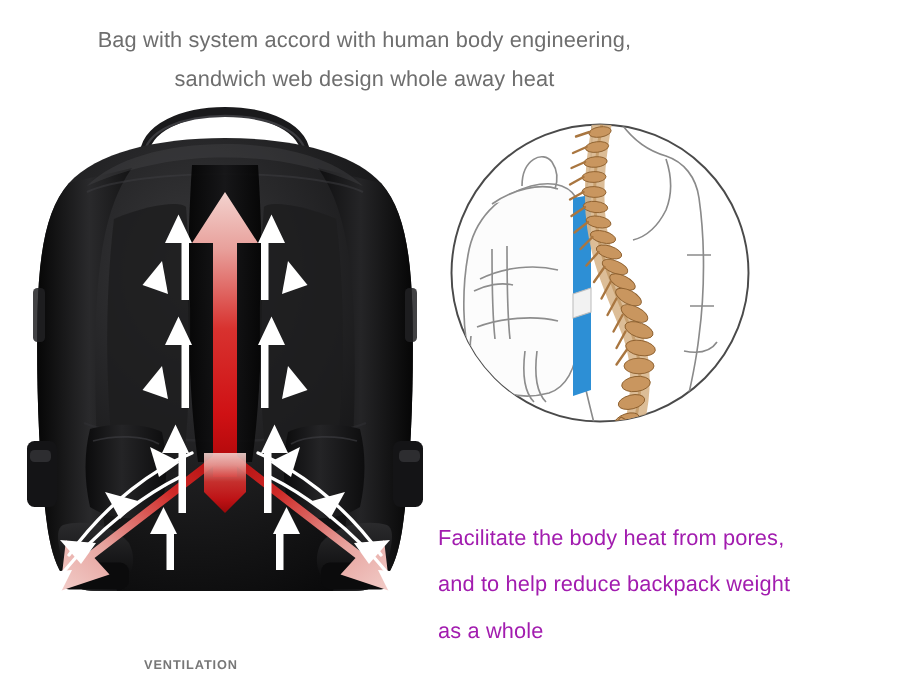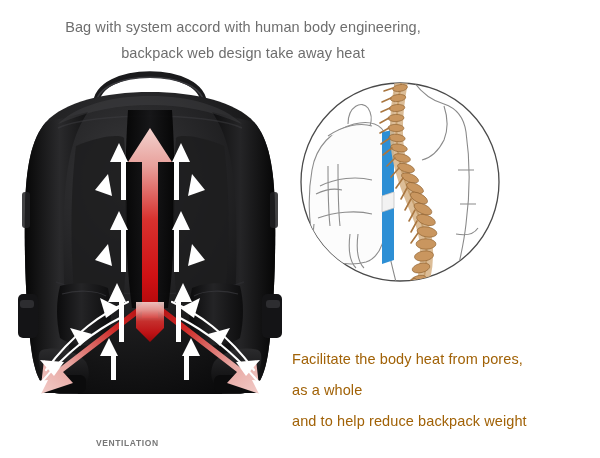--- a/index.html
+++ b/index.html
@@ -21,21 +21,21 @@
     font-size:14.5px;
     line-height:26px;
     letter-spacing:.1px;
   }
   .headline .l2{display:block;}
 
   
   .right-copy{
     position:absolute;
     left:292px;top:344px;width:300px;
-    color:#a16207;
+    color:#a21caf;
     font-size:14.5px;
     line-height:31px;
     letter-spacing:.1px;
   }
   .right-copy span{display:block;}
 
   
   .ventilation{
     position:absolute;
     left:96px;top:438px;
@@ -50,21 +50,21 @@
   .spine-art{position:absolute;left:298px;top:74px;width:206px;height:216px;}
   svg{display:block;overflow:visible;}
 </style>
 </head>
 <body>
 
 <div class="stage">
 
   <div class="headline">
     <span class="l1">Bag with system accord with human body engineering,</span>
-    <span class="l2">backpack web design take away heat</span>
+    <span class="l2">sandwich web design whole away heat</span>
   </div>
 
   <div class="bag-art">
     <svg width="300" height="360" viewBox="0 0 300 360">
       <defs>
         <linearGradient id="gMain" x1="0" y1="1" x2="0" y2="0">
           <stop offset="0%" stop-color="#a80608"></stop>
           <stop offset="22%" stop-color="#cf1114"></stop>
           <stop offset="52%" stop-color="#d8322f"></stop>
           <stop offset="80%" stop-color="#e8a09b"></stop>
@@ -343,19 +343,19 @@
           </g>
 
           <path d="M116 204 C124 208 130 216 130 226 L112 226 C110 216 112 208 116 204 Z" fill="#cfa070" stroke="#8c5f2e" stroke-width=".7"></path>
         </g>
       </g>
     </svg>
   </div>
 
   <div class="right-copy">
     <span>Facilitate the body heat from pores,</span>
+    <span>and to help reduce backpack weight</span>
     <span>as a whole</span>
-    <span>and to help reduce backpack weight</span>
   </div>
 
   <div class="ventilation">VENTILATION</div>
 
 </div>
 
 </body></html>

